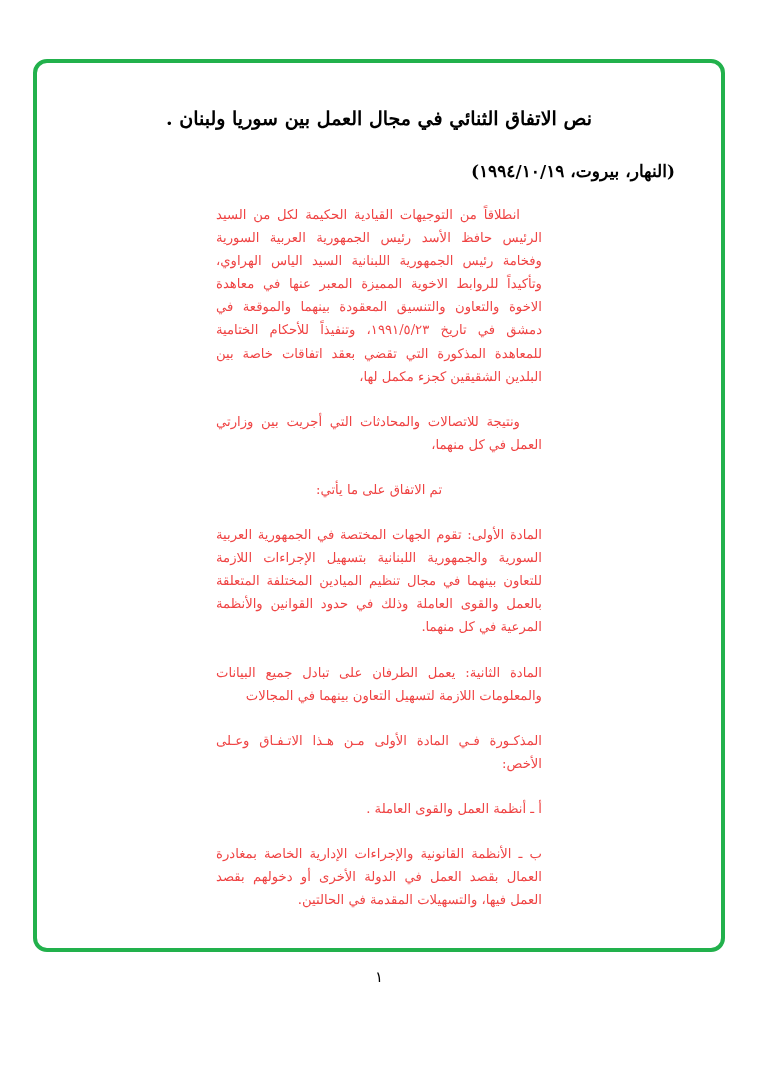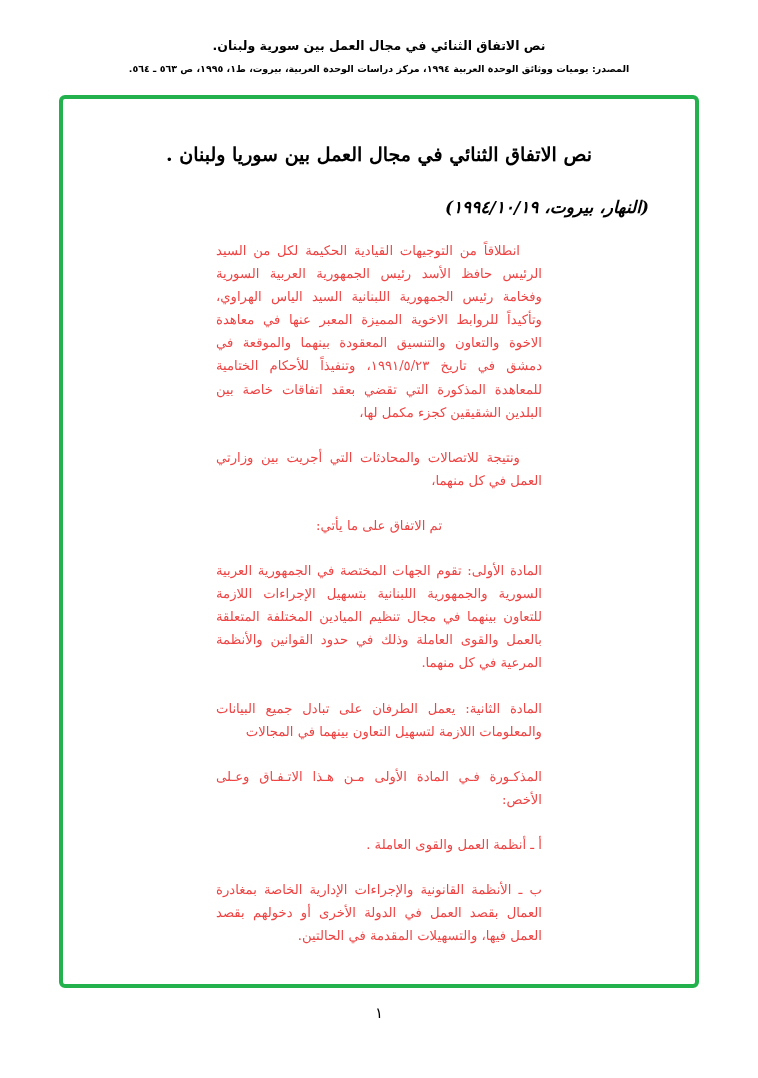--- a/index.html
+++ b/index.html
@@ -38,25 +38,25 @@
   }
   .doc-header .source-line {
     font-family: "DejaVu Sans", sans-serif;
     font-weight: bold;
     font-size: 9.5px;
     margin: 0;
     direction: rtl;
   }
   .frame {
     margin-top: 21px;
-    width: 640px;
+    width: 692px;
     height: 893px;
     box-sizing: border-box;
     border: 4px solid #22b14c;
-    border-radius: 6px;
+    border-radius: 14px;
     background: #ffffff;
     padding: 28px 46px 20px 46px;
     direction: rtl;
     overflow: hidden;
   }
   .frame-inner {
     width: 100%;
   }
   .body-title {
     font-family: "DejaVu Serif", serif;
@@ -66,21 +66,20 @@
     margin: 16px 0 0 0;
     direction: rtl;
   }
   .body-subtitle {
     font-family: "DejaVu Serif", serif;
     font-size: 17px;
     font-weight: bold;
     text-align: right;
     margin: 32px 0 0 0;
     direction: rtl;
-    font-style: italic;
   }
   .text-block {
     width: 326px;
     margin-right: auto;
     margin-left: auto;
     margin-top: 22px;
     font-family: "DejaVu Serif", serif;
     font-size: 13.2px;
     line-height: 1.75;
     text-align: justify;
@@ -102,24 +101,20 @@
     text-align: center;
     width: 100%;
     direction: rtl;
   }
 </style>
 </head>
 <body>
 
 <div class="page">
 
-  <div class="doc-header">
-    <div class="main-title">نص الاتفاق الثنائي في مجال العمل بين سورية ولبنان.</div>
-    <div class="source-line">المصدر: يوميات ووثائق الوحدة العربية ١٩٩٤، مركز دراسات الوحدة العربية، بيروت، ط١، ١٩٩٥، ص ٥٦٣ ـ ٥٦٤.</div>
-  </div>
 
   <div class="frame">
     <div class="frame-inner">
 
       <div class="body-title">نص الاتفاق الثنائي في مجال العمل بين سوريا ولبنان .</div>
 
       <div class="body-subtitle">(النهار، بيروت، ١٩٩٤/١٠/١٩)</div>
 
       <div class="text-block indent">انطلاقاً من التوجيهات القيادية الحكيمة لكل من السيد الرئيس حافظ الأسد رئيس الجمهورية العربية السورية وفخامة رئيس الجمهورية اللبنانية السيد الياس الهراوي، وتأكيداً للروابط الاخوية المميزة المعبر عنها في معاهدة الاخوة والتعاون والتنسيق المعقودة بينهما والموقعة في دمشق في تاريخ ١٩٩١/٥/٢٣، وتنفيذاً للأحكام الختامية للمعاهدة المذكورة التي تقضي بعقد اتفاقات خاصة بين البلدين الشقيقين كجزء مكمل لها،</div>
       <div class="text-block indent">ونتيجة للاتصالات والمحادثات التي أجريت بين وزارتي العمل في كل منهما،</div>

